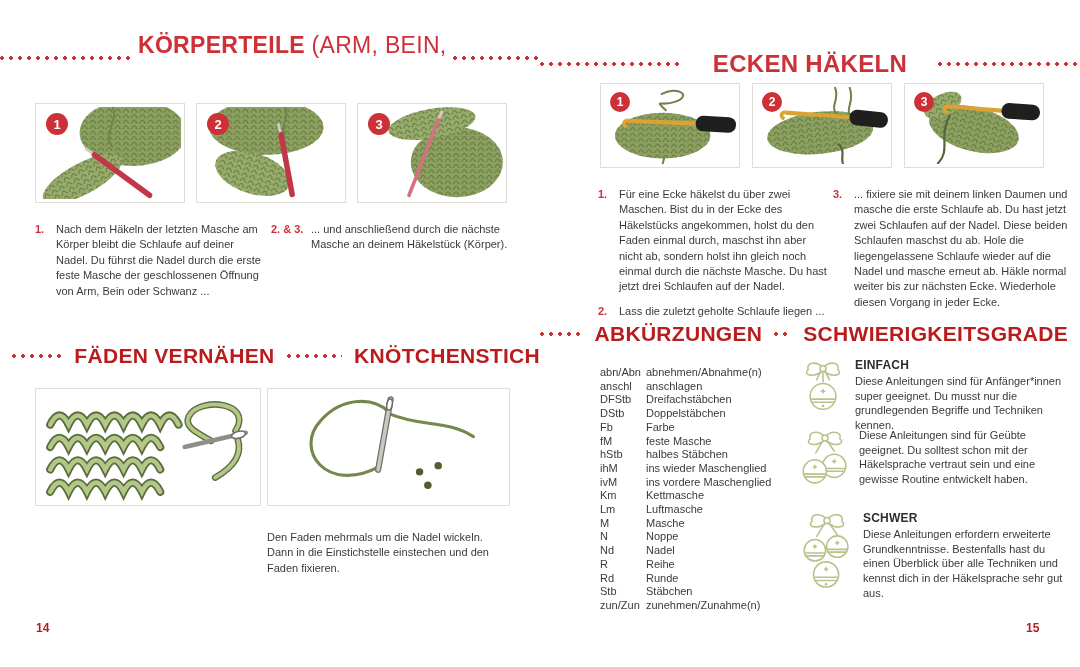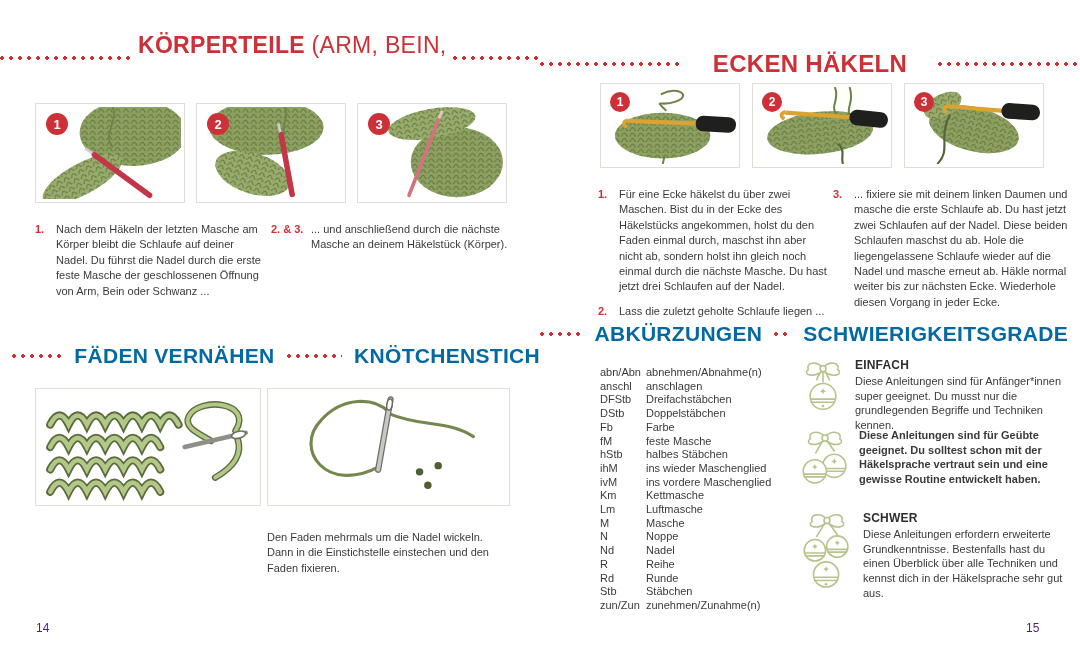--- a/index.html
+++ b/index.html
@@ -12,21 +12,21 @@
   
   .dots{
     height:4px;
     background-image:radial-gradient(circle at 2px 2px,#ce3038 1.6px,rgba(0,0,0,0) 1.9px);
     background-size:9px 4px;background-repeat:repeat-x;
   }
   
   .h1line{font-weight:bold;font-size:23px;line-height:1.18;color:#ce3038;
     letter-spacing:.3px;white-space:nowrap;text-align:center;}
   .h1line .reg{font-weight:normal;}
-  .h2{font-weight:bold;font-size:21px;color:#0369a1;letter-spacing:.3px;
+  .h2{font-weight:bold;font-size:21px;color:#b91c1c;letter-spacing:.3px;
     white-space:nowrap;padding:0 12px;}
   .trow{display:flex;align-items:center;}
   
   .photo{position:relative;margin:0;background:#fff;border:1px solid #e0ded6;
     padding:3px;box-sizing:border-box;}
   .photo svg{display:block;width:100%;height:100%;}
   .badge{
     position:absolute;top:9px;left:10px;width:22px;height:22px;border-radius:50%;
     background:#ce3038;color:#fff;font-weight:bold;font-size:13px;
     display:flex;align-items:center;justify-content:center;z-index:2;
@@ -42,21 +42,21 @@
   .illus{margin:0;background:#fff;border:1px solid #dfdfd6;box-sizing:border-box;}
   .illus svg{display:block;width:100%;height:100%;}
   
   .arow{display:flex;font-size:11px;line-height:13.7px;align-items:flex-end;}
   .ak{width:46px;flex:0 0 auto;}
   
   .diff{display:flex;gap:9px;}
   .diff .bells{flex:0 0 46px;display:flex;justify-content:center;}
   .dname{font-weight:bold;font-size:12px;color:#2e2e2e;margin-bottom:2px;letter-spacing:.2px;}
   .dbody{font-size:11px;line-height:1.33;}
-  .pgnum{color:#4c1d95;font-weight:normal;font-size:12px;}
+  .pgnum{color:#b91c1c;font-weight:bold;font-size:12px;}
 </style>
 </head>
 <body>
 
 <div class="spread">
 
   <div class="abs trow" style="left:0;top:32px;width:540px;align-items:flex-start;">
     <div class="dots" style="width:132px;margin-top:24px;"></div>
     <div style="flex:0 0 auto;padding:0 6px;">
       <div class="h1line"><span>KÖRPERTEILE</span><span class="reg"> (ARM, BEIN,</span></div>
@@ -385,21 +385,21 @@
           <circle cx="37" cy="40" r="12.5"></circle>
           <path d="M26 43 h22 M26 46 h22" fill="none"></path>
           <path d="M37 32 l1 2.2 2.2 1 -2.2 1 -1 2.2 -1 -2.2 -2.2 -1 2.2 -1 Z" fill="#b7c38c" stroke="none"></path>
           <circle cx="16" cy="46" r="12.5"></circle>
           <path d="M5 49 h22 M5 52 h22" fill="none"></path>
           <path d="M16 38 l1 2.2 2.2 1 -2.2 1 -1 2.2 -1 -2.2 -2.2 -1 2.2 -1 Z" fill="#b7c38c" stroke="none"></path>
         </g>
       </svg>
     </div>
     <div class="dtxt">
-      <div class="dbody" style="width:212px;font-weight:bold;">Diese Anleitungen sind für Geübte geeignet. Du solltest schon mit der Häkelsprache vertraut sein und eine gewisse Routine entwickelt haben.</div>
+      <div class="dbody" style="width:212px;">Diese Anleitungen sind für Geübte geeignet. Du solltest schon mit der Häkelsprache vertraut sein und eine gewisse Routine entwickelt haben.</div>
     </div>
   </div>
 
   <div class="abs diff" style="left:800px;top:511px;width:268px;">
     <div class="bells">
       <svg width="54" height="86" viewBox="0 0 58 92">
         <g fill="#ffffff" stroke="#b7c38c" stroke-width="1.7" stroke-linecap="round">
           <path d="M29 9 C22 1 10 3 13 11 C7 15 16 21 28 13 Z"></path>
           <path d="M29 9 C36 1 48 3 45 11 C51 15 42 21 30 13 Z"></path>
           <circle cx="29" cy="10" r="3.2"></circle>

